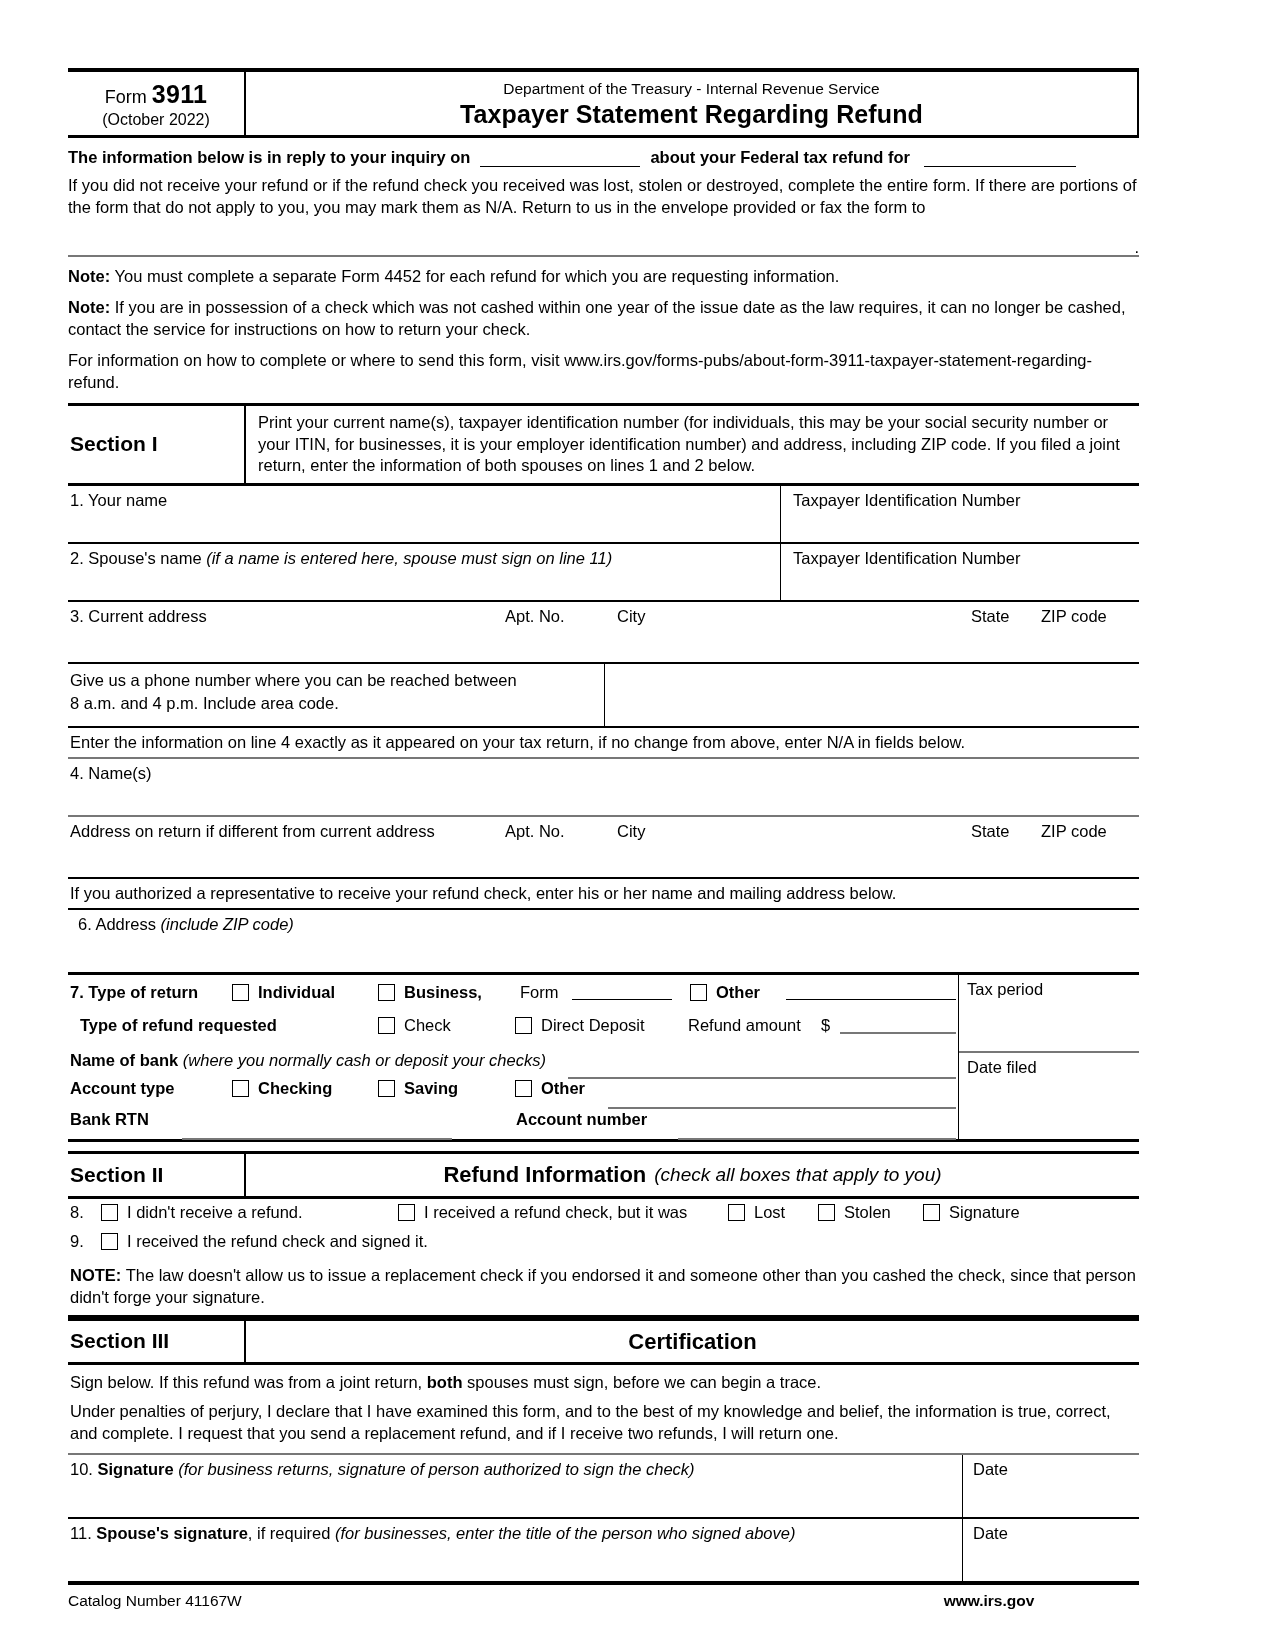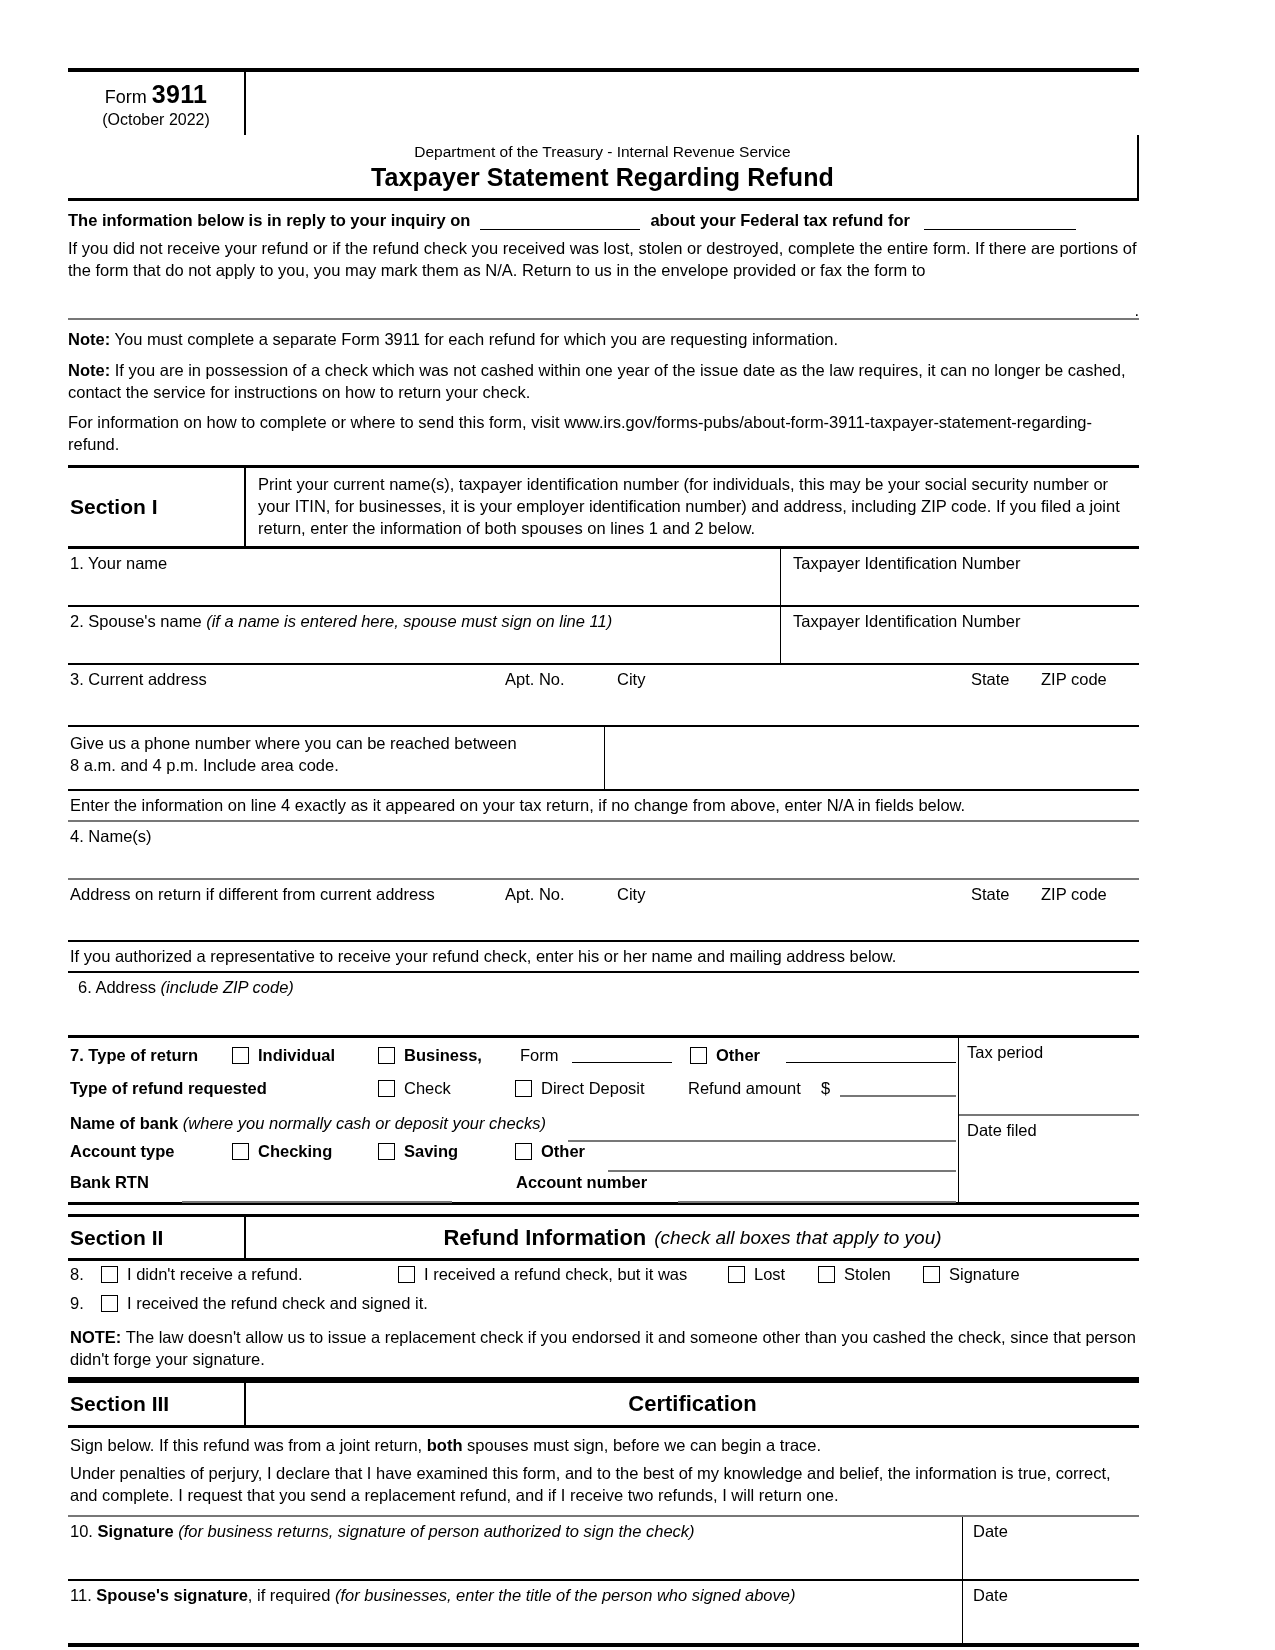--- a/index.html
+++ b/index.html
@@ -17,21 +17,20 @@
     position: absolute;
     left: 68px; top: 68px;
     width: 1071px;
   }
 
   
   .header {
     display: flex;
     border-top: 4px solid #000;
     border-bottom: 3px solid #000;
-    flex-direction: column;
   }
   .hdr-left {
     width: 178px;
     padding: 8px 0 6px 0;
     text-align: center;
     border-right: 2px solid #000;
   }
   .hdr-form-line { font-size: 18px; line-height: 1.15; }
   .hdr-form-line b { font-size: 25px; font-weight: bold; letter-spacing: .3px;}
   .hdr-date { font-size: 16px; margin-top: 2px; }
@@ -204,21 +203,21 @@
   </div>
 
   <div class="intro-para">If you did not receive your refund or if the refund check you received was lost, stolen or destroyed, complete the entire form. If there are portions of the form that do not apply to you, you may mark them as N/A. Return to us in the envelope provided or fax the form to</div>
 
   <div class="fax-line">
     <span class="fax-dot">.</span>
   </div>
 
   <div class="note-para">
     <b>Note:</b>
-    <span>You must complete a separate Form 3911 for each refund for which you are requesting information.</span>
+    <span>You must complete a separate Form 4452 for each refund for which you are requesting information.</span>
   </div>
 
   <div class="note-para">
     <b>Note:</b>
     <span>If you are in possession of a check which was not cashed within one year of the issue date as the law requires, it can no longer be cashed, contact the service for instructions on how to return your check.</span>
   </div>
 
   <div class="note-para">For information on how to complete or where to send this form, visit www.irs.gov/forms-pubs/about-form-3911-taxpayer-statement-regarding-refund.</div>
 
   <div class="sec-band">
@@ -294,21 +293,21 @@
       <span class="cb" style="position:absolute; left:164px; top:9px;"></span>
       <div class="r7 b" style="left:190px; top:8px;">Individual</div>
       <span class="cb" style="position:absolute; left:310px; top:9px;"></span>
       <div class="r7 b" style="left:336px; top:8px;">Business,</div>
       <div class="r7" style="left:452px; top:8px;">Form</div>
       <span class="ul-line" style="position:absolute; left:504px; top:9px; width:100px;"></span>
       <span class="cb" style="position:absolute; left:622px; top:9px;"></span>
       <div class="r7 b" style="left:648px; top:8px;">Other</div>
       <span class="ul-line" style="position:absolute; left:718px; top:9px; width:170px;"></span>
 
-      <div class="r7 b" style="left:2px; top:41px;">Type of refund requested</div>
+      <div class="r7 b" style="left:12px; top:41px;">Type of refund requested</div>
       <span class="cb" style="position:absolute; left:310px; top:42px;"></span>
       <div class="r7" style="left:336px; top:41px;">Check</div>
       <span class="cb" style="position:absolute; left:447px; top:42px;"></span>
       <div class="r7" style="left:473px; top:41px;">Direct Deposit</div>
       <div class="r7" style="left:620px; top:41px;">Refund amount</div>
       <div class="r7" style="left:753px; top:41px;">$</div>
       <span class="ul-gray" style="position:absolute; left:772px; top:43px; width:116px;"></span>
 
       <div class="r7" style="left:2px; top:76px;">
         <span class="b">Name of bank</span>

